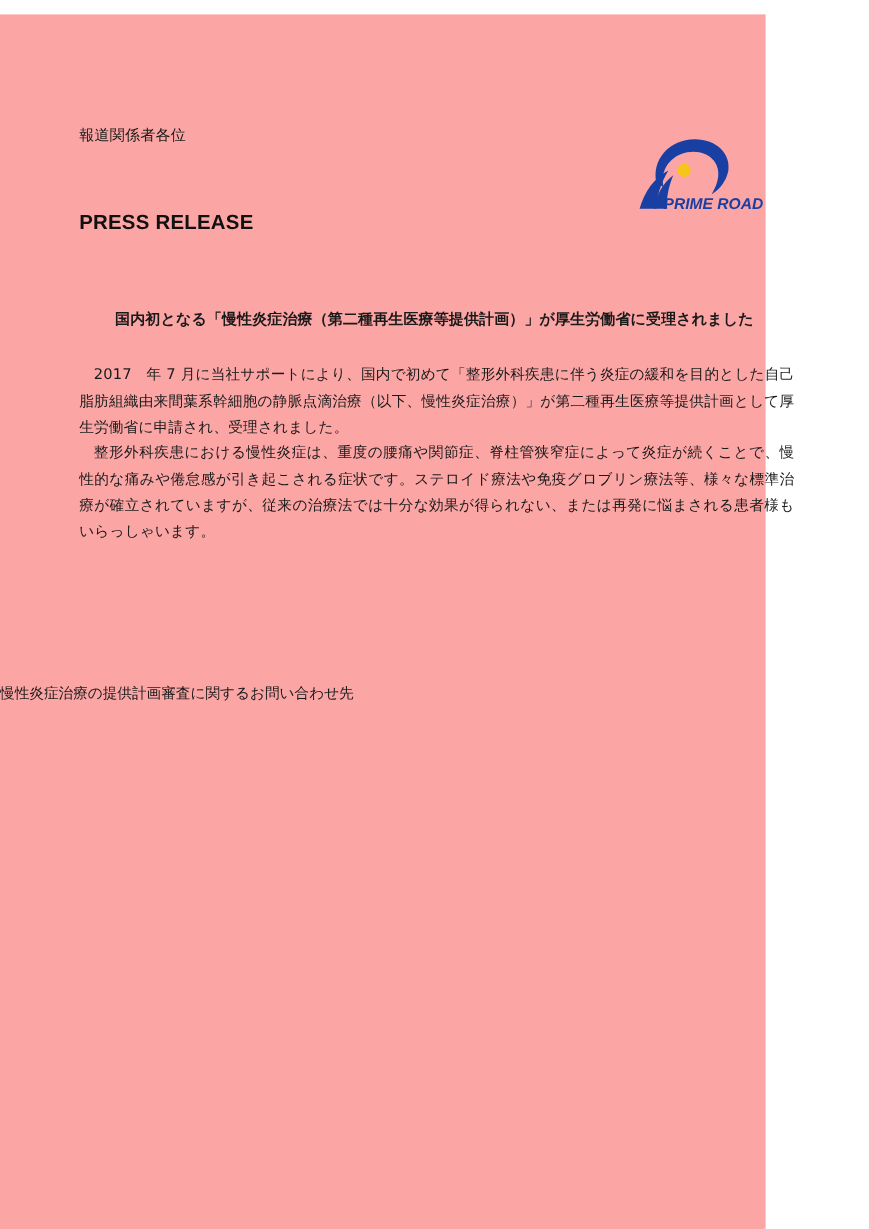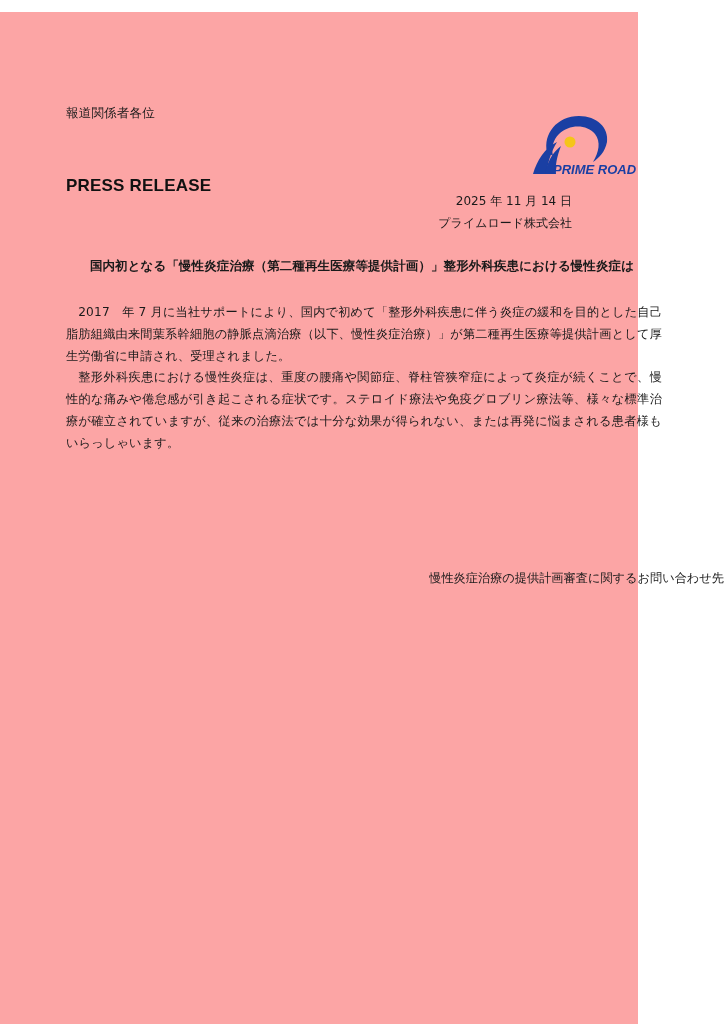--- a/index.html
+++ b/index.html
@@ -80,21 +80,21 @@
       text-indent: 1em;
     }
     .body-text p.note {
       text-indent: 0;
     }
     .contact {
       position: absolute;
       left: 0;
       width: 724px;
       top: 555px;
-      text-align: right;
+      text-align: left;
       font-size: 12.2px;
       line-height: 22px;
     }
     .contact a {
       color: #1f5fbf;
       text-decoration: underline;
     }
   </style>
 </head>
 <body>
@@ -109,26 +109,22 @@
     <svg width="125" height="65" viewBox="0 0 125 65">
 
       <path d="M20 40 C 16 22, 30 4, 52 4 C 70 4, 82 16, 80 30 C 78 40, 72 46, 66 50 C 72 40, 74 30, 68 22 C 60 12, 42 12, 32 22 C 26 28, 24 36, 26 44 Z" fill="#1a3fa3"></path>
       <path d="M6 62 C 10 48, 18 36, 30 30 C 24 40, 20 52, 20 62 Z" fill="#1a3fa3"></path>
       <path d="M18 62 C 20 50, 26 40, 34 34 C 30 44, 28 54, 29 62 Z" fill="#1a3fa3"></path>
       <circle cx="43" cy="30" r="5.5" fill="#f5c518"></circle>
       <text x="26" y="62" font-family="'Liberation Sans', sans-serif" font-size="13" font-weight="bold" font-style="italic" fill="#1a3fa3">PRIME ROAD</text>
     </svg>
   </div>
 
-  <div class="date-block">
-    <div>2025 年 11 月 14 日</div>
-    <div>プライムロード株式会社</div>
-  </div>
 
-  <div class="headline">国内初となる「慢性炎症治療（第二種再生医療等提供計画）」整形外科疾患における慢性炎症は</div>
+  <div class="headline">国内初となる「慢性炎症治療（第二種再生医療等提供計画）」が厚生労働省に受理されました</div>
 
   <div class="body-text">
     <p>2017　年 7 月に当社サポートにより、国内で初めて「整形外科疾患に伴う炎症の緩和を目的とした自己脂肪組織由来間葉系幹細胞の静脈点滴治療（以下、慢性炎症治療）」が第二種再生医療等提供計画として厚生労働省に申請され、受理されました。</p>
     <p>整形外科疾患における慢性炎症は、重度の腰痛や関節症、脊柱管狭窄症によって炎症が続くことで、慢性的な痛みや倦怠感が引き起こされる症状です。ステロイド療法や免疫グロブリン療法等、様々な標準治療が確立されていますが、従来の治療法では十分な効果が得られない、または再発に悩まされる患者様もいらっしゃいます。</p>
   </div>
 
   <div class="contact">
     <div>慢性炎症治療の提供計画審査に関するお問い合わせ先</div>
   </div>
 

